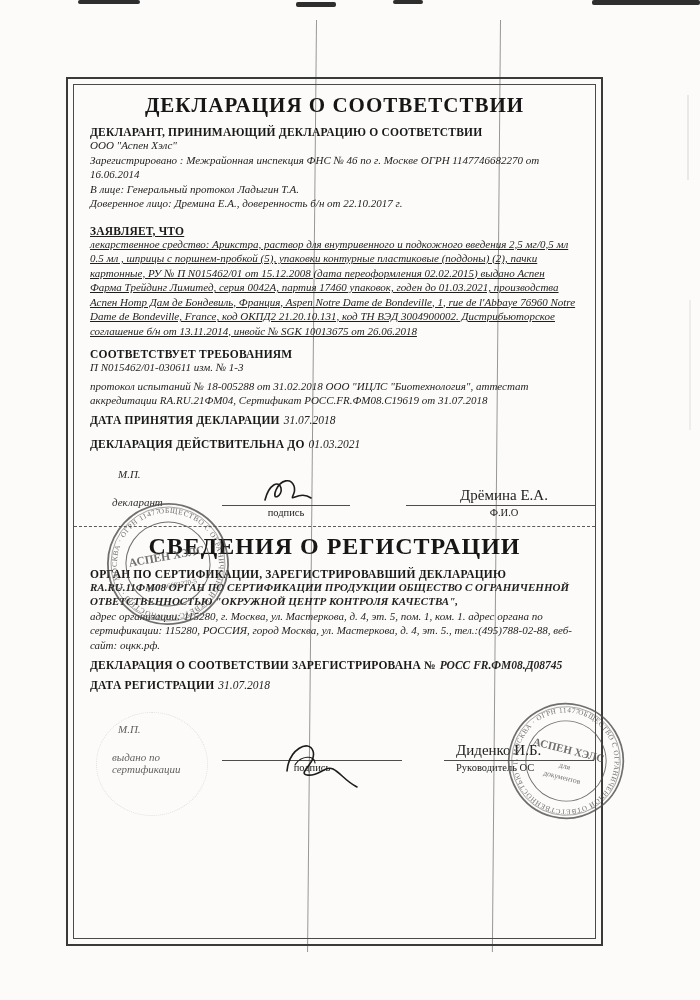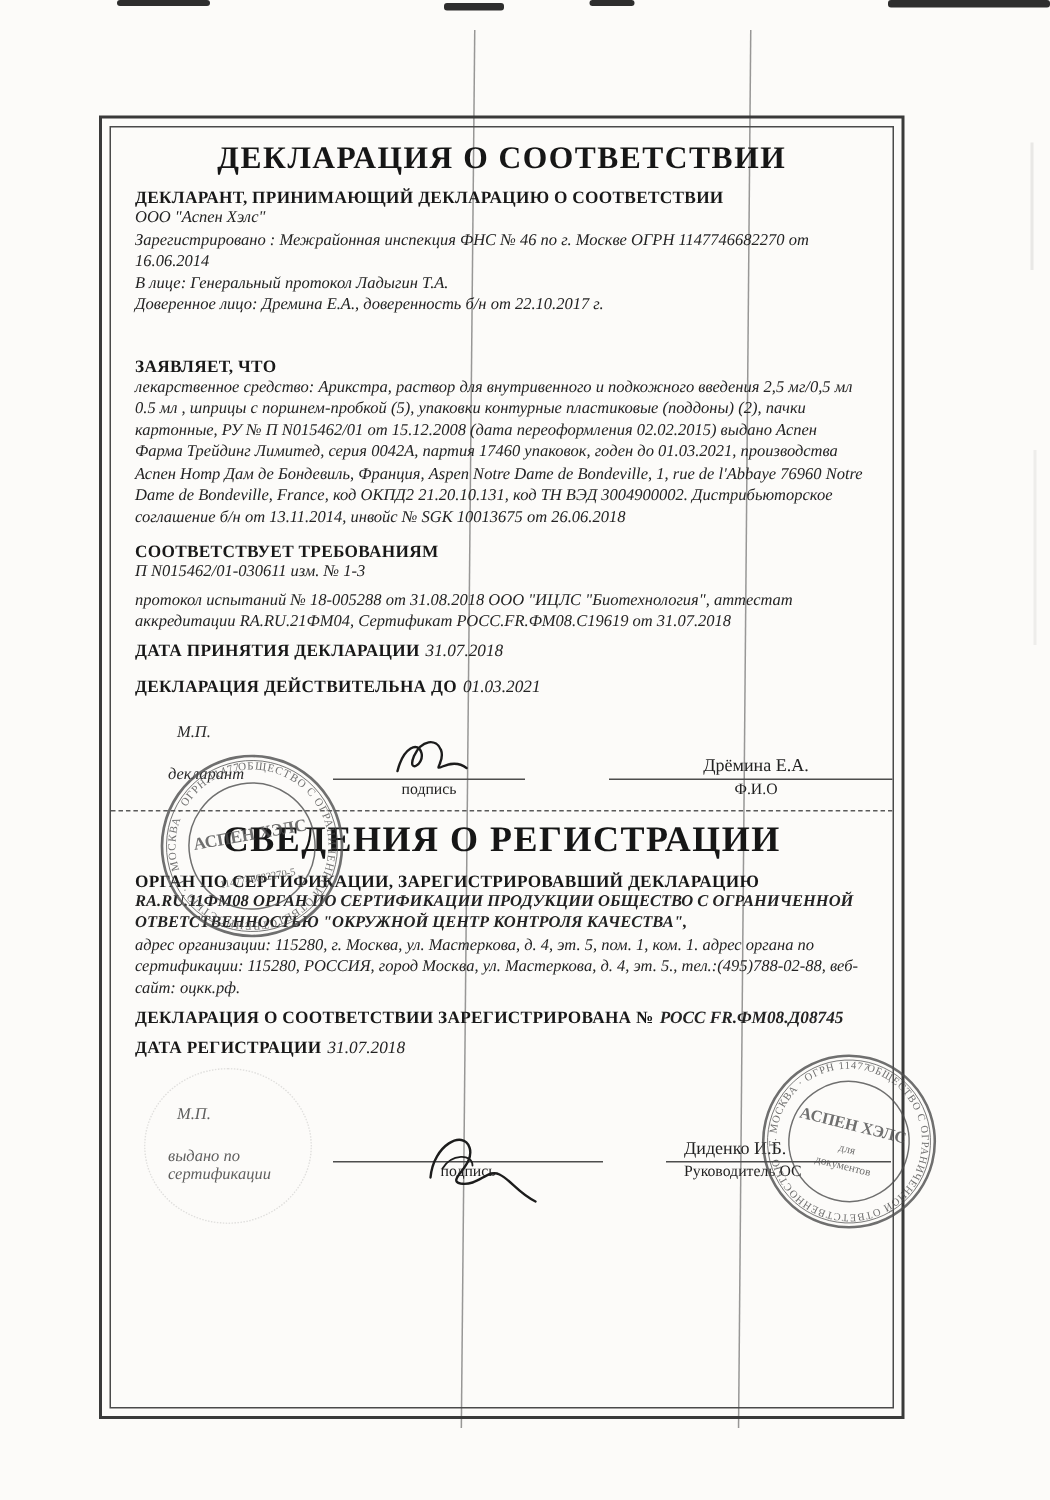--- a/index.html
+++ b/index.html
@@ -40,21 +40,21 @@
   .sig-row { display:flex; align-items:flex-end; margin-top:14px; position:relative; }
   .mp-block { width:132px; position:relative; height:52px; flex:none; }
   .mp { position:absolute; left:28px; top:2px; font-size:11px; font-style:italic; color:#2a2a2a; }
   .mp-role { position:absolute; left:22px; top:30px; font-size:11px; font-style:italic;
              color:#2a2a2a; width:100px; line-height:12px; }
   .sig-col { position:relative; flex:none; text-align:center; }
   .sig-col .autograph { position:absolute; left:50%; transform:translateX(-50%); bottom:12px; }
   .rule { border-bottom:1px solid #4d4d4d; height:0; }
   .cap { font-size:10.5px; text-align:center; color:#222; padding-top:1px; }
   .name-col { flex:none; text-align:center; }
-  .name { font-size:12px; color:#222; padding-bottom:1px; }
+  .name { font-size:15px; color:#222; padding-bottom:1px; }
 
   .divider { margin:8px -16px 0 -16px; height:0;
      border-top:1px dashed #5a5a5a; }
 
   
   .stamp { position:absolute; opacity:0.8; }
   .ghost-stamp { position:absolute; left:96px; top:712px; width:112px; height:104px;
      border:1px dotted rgba(95,95,95,0.35); border-radius:50%; opacity:0.5; }
 </style>
 </head>
@@ -78,32 +78,32 @@
       <h1 class="doc-title">ДЕКЛАРАЦИЯ О СООТВЕТСТВИИ</h1>
 
       <div class="sec">
         <div class="h">ДЕКЛАРАНТ, ПРИНИМАЮЩИЙ ДЕКЛАРАЦИЮ О СООТВЕТСТВИИ</div>
         <div class="t">ООО "Аспен Хэлс"</div>
         <div class="t">Зарегистрировано : Межрайонная инспекция ФНС № 46 по г. Москве ОГРН 1147746682270 от 16.06.2014</div>
         <div class="t">В лице: Генеральный протокол Ладыгин Т.А.</div>
         <div class="t">Доверенное лицо: Дремина Е.А., доверенность б/н от 22.10.2017 г.</div>
       </div>
 
-      <div class="sec" style="margin-top:28px;">
+      <div class="sec" style="margin-top:14px;text-decoration:underline;">
         <div class="h">ЗАЯВЛЯЕТ, ЧТО</div>
         <div class="t">лекарственное средство: Арикстра, раствор для внутривенного и подкожного введения 2,5 мг/0,5 мл 0.5 мл , шприцы с поршнем-пробкой (5), упаковки контурные пластиковые (поддоны) (2), пачки картонные, РУ № П N015462/01 от 15.12.2008 (дата переоформления 02.02.2015) выдано Аспен Фарма Трейдинг Лимитед, серия 0042А, партия 17460 упаковок, годен до 01.03.2021, производства Аспен Нотр Дам де Бондевиль, Франция, Aspen Notre Dame de Bondeville, 1, rue de l'Abbaye 76960 Notre Dame de Bondeville, France, код ОКПД2 21.20.10.131, код ТН ВЭД 3004900002. Дистрибьюторское соглашение б/н от 13.11.2014, инвойс № SGK 10013675 от 26.06.2018</div>
       </div>
 
       <div class="sec" style="margin-top:10px;">
         <div class="h">СООТВЕТСТВУЕТ ТРЕБОВАНИЯМ</div>
         <div class="t">П N015462/01-030611 изм. № 1-3</div>
       </div>
 
       <div class="sec" style="margin-top:4px;">
-        <div class="t">протокол испытаний № 18-005288 от 31.08.2018 ООО "ИЦЛС "Биотехнология", аттестат аккредитации RA.RU.21ФМ04, Сертификат РОСС.FR.ФМ08.C19619 от 31.07.2018</div>
+        <div class="t">протокол испытаний № 18-005288 от 31.02.2018 ООО "ИЦЛС "Биотехнология", аттестат аккредитации RA.RU.21ФМ04, Сертификат РОСС.FR.ФМ08.C19619 от 31.07.2018</div>
       </div>
 
       <div class="inline-line gap-lg">
         <span class="h">ДАТА ПРИНЯТИЯ ДЕКЛАРАЦИИ</span>
         <span class="t">31.07.2018</span>
       </div>
       <div class="inline-line" style="margin-top:6px;">
         <span class="h">ДЕКЛАРАЦИЯ ДЕЙСТВИТЕЛЬНА ДО</span>
         <span class="t">01.03.2021</span>
       </div>

